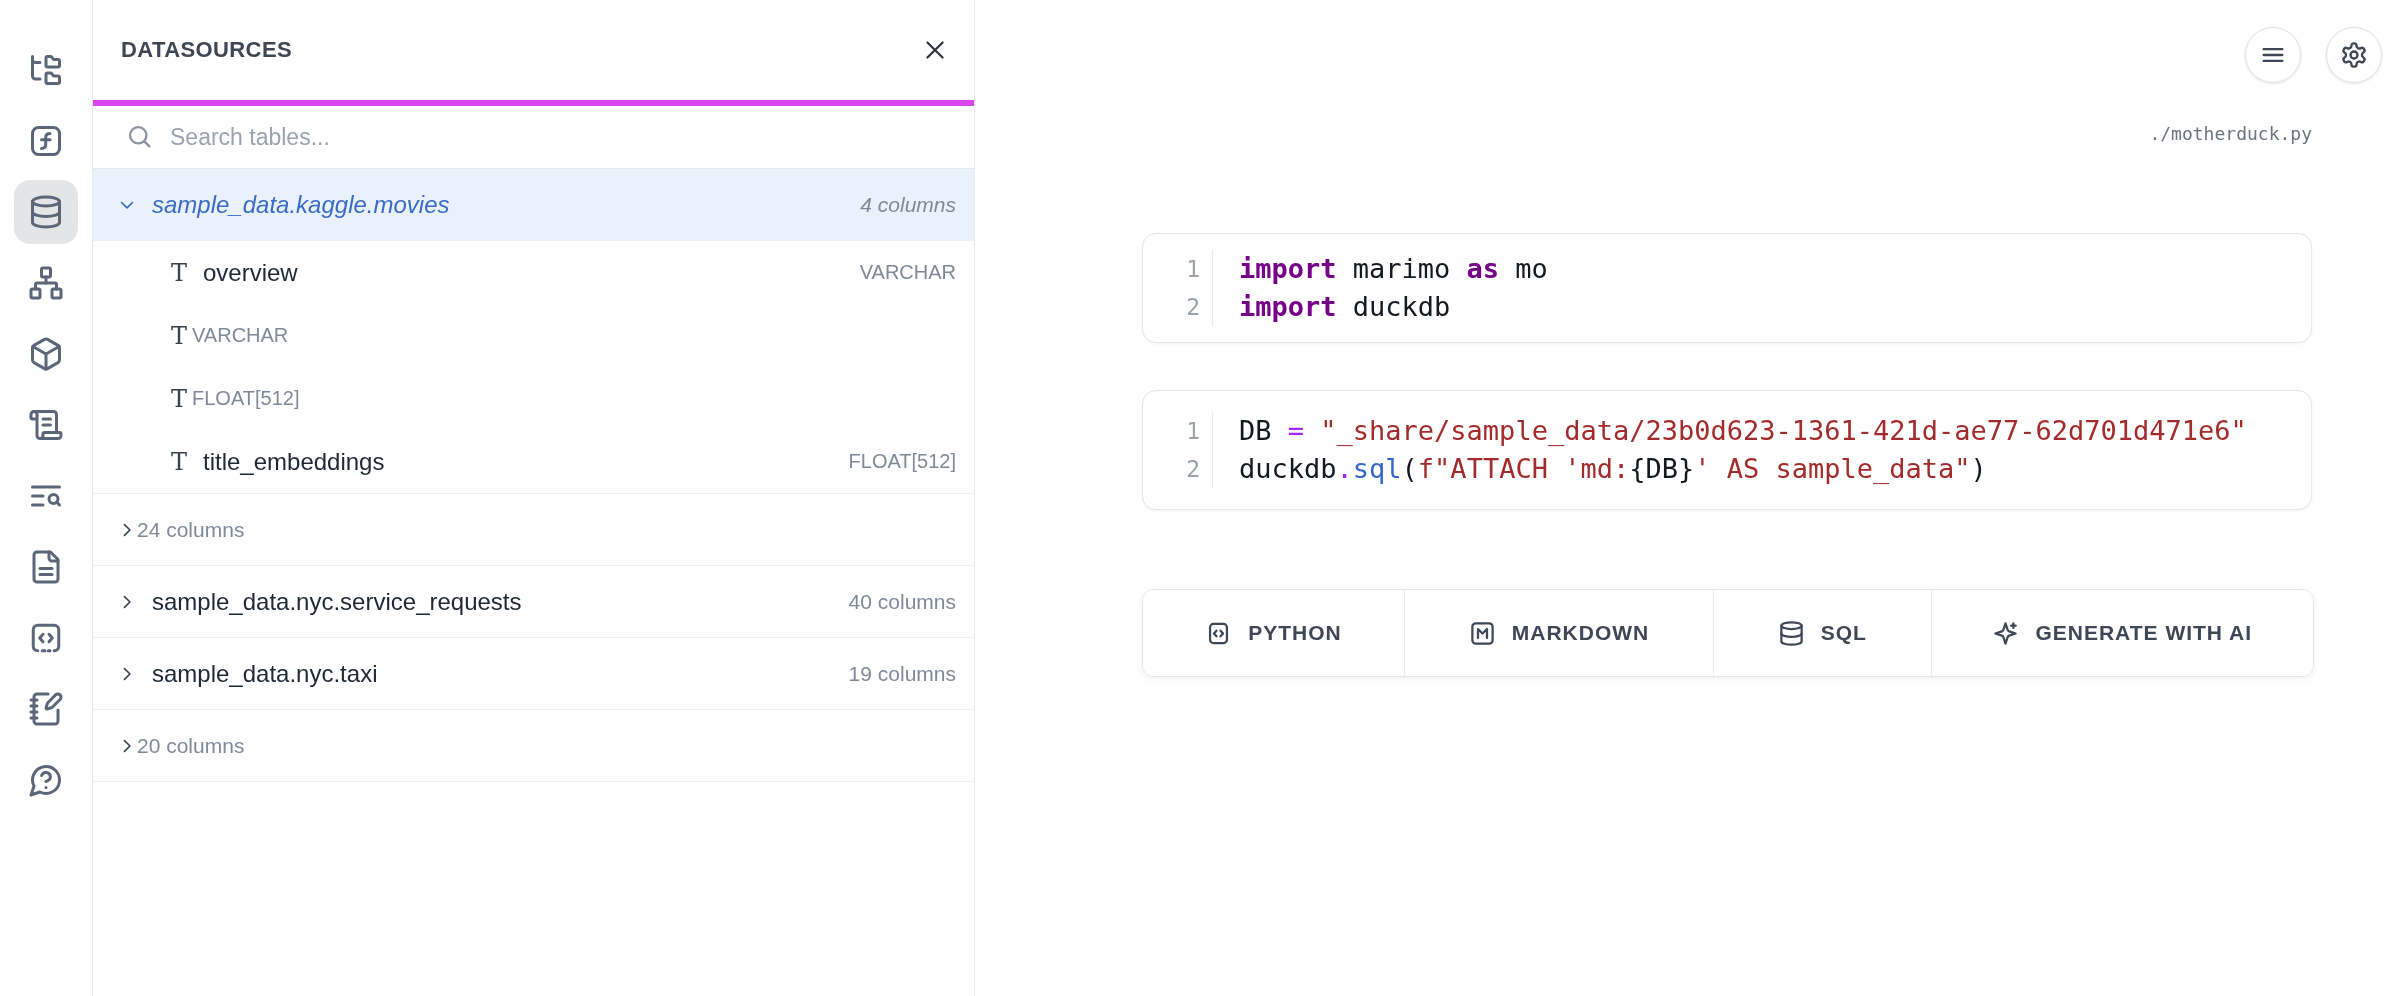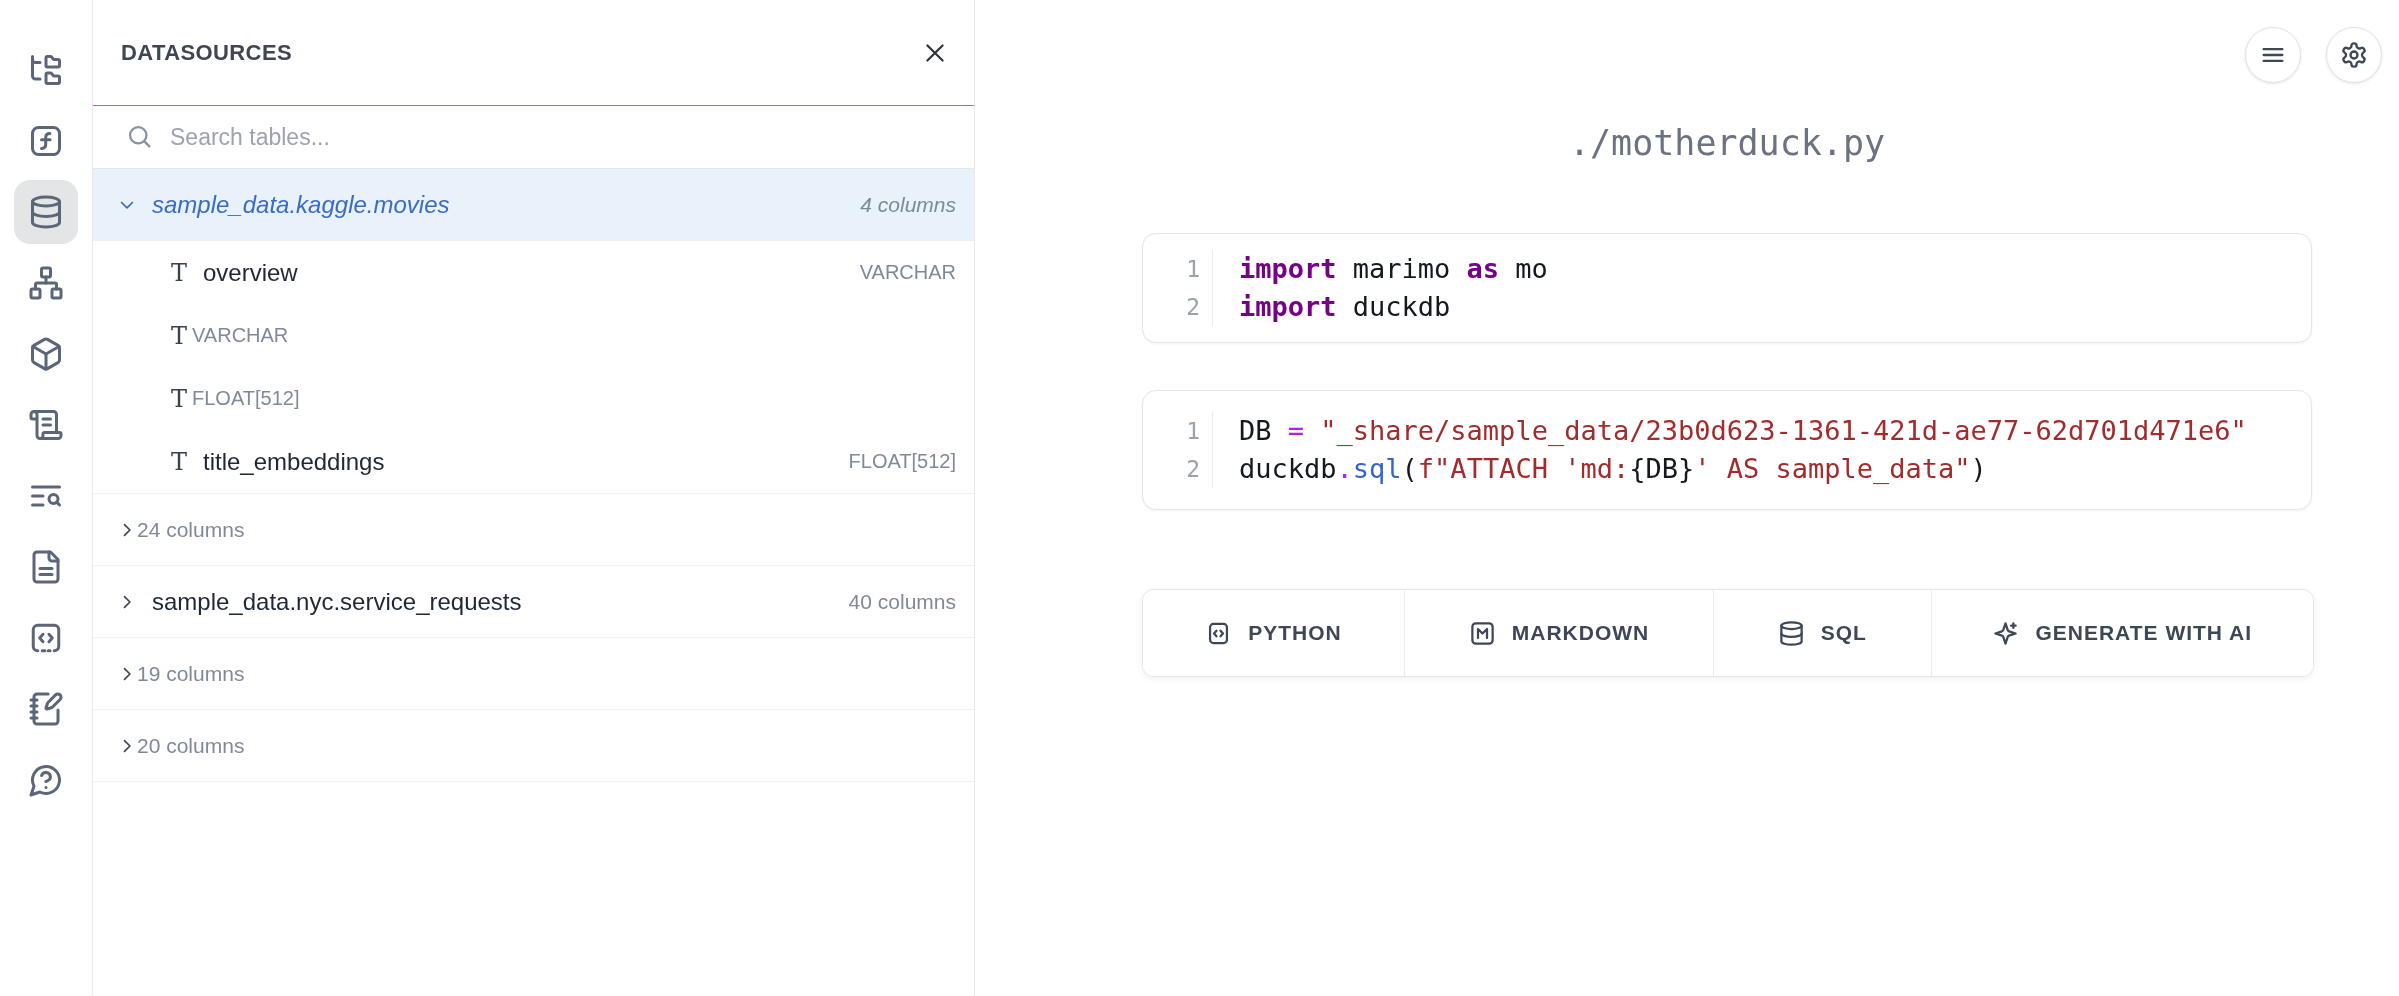--- a/index.html
+++ b/index.html
@@ -14,21 +14,21 @@
           display:flex; flex-direction:column; align-items:center; padding-top:34px; }
   .rail-item { width:93px; height:71px; display:flex; align-items:center; justify-content:center; cursor:pointer; }
   .icon-box { width:64px; height:64px; display:flex; align-items:center; justify-content:center; border-radius:16px; }
   .rail-item.active .icon-box { background:var(--active-icon-bg); }
   .rail-item svg { width:36px; height:36px; stroke:var(--icon-slate); stroke-width:2;
                    fill:none; stroke-linecap:round; stroke-linejoin:round; }
 
   
   .panel { position:absolute; left:93px; top:0; width:882px; height:996px;
            border-right:1px solid #e7e9ec; background:#fff; }
-  .panel-header { height:106px; border-bottom:1px solid #d946ef;
+  .panel-header { height:106px; border-bottom:6px solid #d946ef;
                   display:flex; align-items:center; justify-content:space-between;
                   padding:0 26px 0 28px; }
   .panel-title { font-size:22px; font-weight:700; color:#3e4653; letter-spacing:.4px; }
   .close-btn { background:none; border:none; cursor:pointer; display:flex; align-items:center; }
   .close-btn svg { width:26px; height:26px; stroke:#2d333d; stroke-width:2; fill:none; stroke-linecap:round; }
 
   .search-row { height:63px; border-bottom:1px solid #e5e8ea; display:flex; align-items:center; padding-left:33px; }
   .search-row svg { width:28px; height:28px; stroke:#8a93a0; stroke-width:2; fill:none; stroke-linecap:round; flex:none; }
   .search-input { border:none; outline:none; flex:1; height:100%; margin-left:16px;
                   font-size:23px; color:#a21caf; font-family:"Liberation Sans",sans-serif; }
@@ -54,23 +54,23 @@
 
   
   .main { position:absolute; left:976px; top:0; width:1423px; height:996px; background:#fff; }
   .topbar { position:absolute; top:27px; right:17px; display:flex; gap:25px; }
   .circle-btn { width:56px; height:56px; border-radius:50%; background:#fff;
                 border:1px solid #dfe2e6; box-shadow:0 1px 3px rgba(15,23,42,.10);
                 display:flex; align-items:center; justify-content:center; cursor:pointer; }
   .circle-btn svg { width:28px; height:28px; stroke:#3f4754; stroke-width:2;
                     fill:none; stroke-linecap:round; stroke-linejoin:round; }
 
-  .filename { position:absolute; left:166px; top:123px; width:1170px; text-align:center;
+  .filename { position:absolute; left:166px; top:123px; width:1170px; text-align:right;
               font-family:"DejaVu Sans Mono","Liberation Mono",monospace;
-              font-size:35px; color:#6b7380; }
+              font-size:18px; color:#6b7380; }
 
   .cell { position:absolute; left:166px; width:1170px; background:#fff;
           border:1px solid #e3e6ea; border-radius:14px;
           box-shadow:0 1px 3px rgba(15,23,42,.05); display:flex; overflow:hidden; }
   .cell-1 { top:233px; padding:16px 0; }
   .cell-2 { top:390px; padding:21px 0; }
   .gutter { width:70px; flex:none; border-right:1px solid #e9ebee; text-align:right; padding-right:12px; }
   .gutter div { height:38px; line-height:38px; font-family:"DejaVu Sans Mono","Liberation Mono",monospace;
                 font-size:23px; color:#9aa2ac; }
   .codecol { flex:1; padding-left:26px; white-space:pre; }
@@ -263,20 +263,21 @@
      <svg class="chev" viewBox="0 0 24 24">
             <path d="m9 5.5 6.5 6.5L9 18.5"></path>
           </svg>
      <span class="tname">sample_data.nyc.service_requests</span>
      <span class="tmeta">40 columns</span>
    </div>
         <div class="trow">
      <svg class="chev" viewBox="0 0 24 24">
             <path d="m9 5.5 6.5 6.5L9 18.5"></path>
           </svg>
+     <span class="tname">sample_data.nyc.taxi</span>
      <span class="tmeta">19 columns</span>
    </div>
         <div class="trow">
      <svg class="chev" viewBox="0 0 24 24">
             <path d="m9 5.5 6.5 6.5L9 18.5"></path>
           </svg>
      <span class="tmeta">20 columns</span>
    </div>
       </div>
   </aside>

